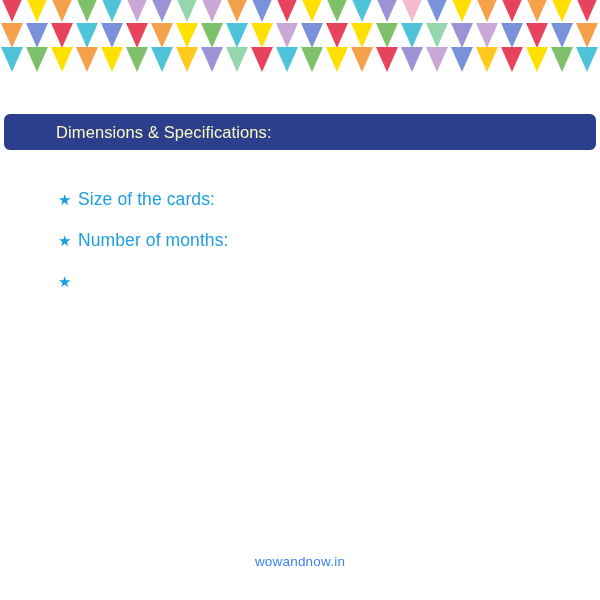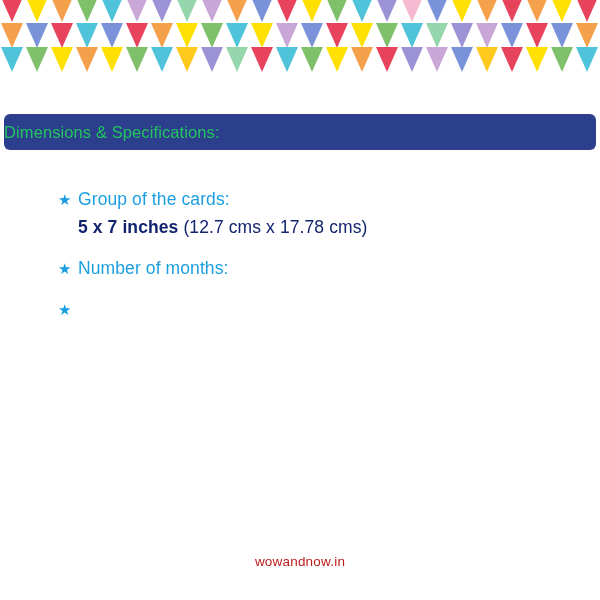--- a/index.html
+++ b/index.html
@@ -49,23 +49,24 @@
     left: 4px;
     top: 114px;
     width: 592px;
     height: 36px;
     background: #2B3F8C;
     border-radius: 6px;
     display: flex;
     align-items: center;
   }
   #title-bar-text {
-    color: #22c55e;
+    color: #fef9c3;
     font-size: 16.5px;
     letter-spacing: 0.1px;
+    margin-left: 52px;
     white-space: nowrap;
   }
 
   
   #spec-list {
     position: absolute;
     left: 58px;
     top: 188px;
     width: 520px;
   }
@@ -109,21 +110,21 @@
 
   
   #footer {
     position: absolute;
     left: 0;
     top: 552px;
     width: 600px;
     text-align: center;
   }
   #footer-text {
-    color: #b91c1c;
+    color: #3b82f6;
     font-size: 13.5px;
     letter-spacing: 0.2px;
   }
 </style>
 </head>
 <body>
 
 <div id="bunting">
   <div class="bunting-row" id="bunting-row-0">
       <div class="pennant" style="left: 1px; border-top-color: rgb(232, 67, 92);"></div>
@@ -207,24 +208,21 @@
 
 <div id="title-bar">
   <span id="title-bar-text">Dimensions &amp; Specifications:</span>
 </div>
 
 <div id="spec-list">
 
   <div class="spec-item">
     <div class="spec-label-row">
       <span class="star-icon">★</span>
-      <span class="spec-label">Group of the cards:</span>
-    </div>
-    <div class="spec-value">
-      <span class="strong">5 x 7 inches</span><span class="normal"> (12.7 cms x 17.78 cms)</span>
+      <span class="spec-label">Size of the cards:</span>
     </div>
   </div>
 
   <div class="spec-item">
     <div class="spec-label-row">
       <span class="star-icon">★</span>
       <span class="spec-label">Number of months:</span>
     </div>
   </div>
 

